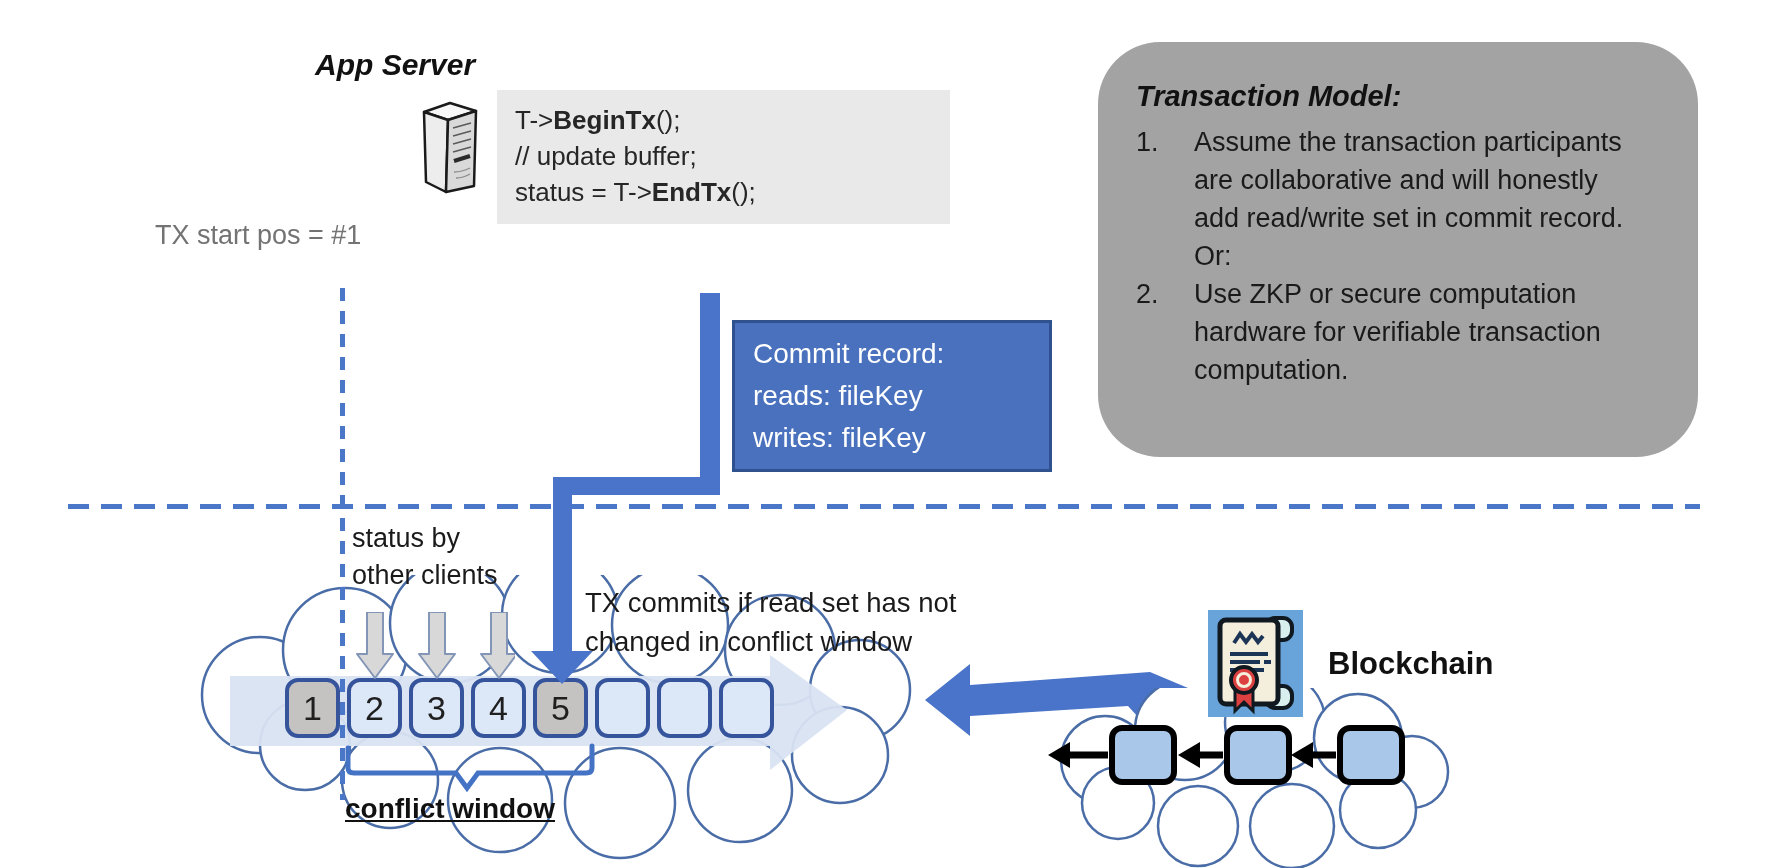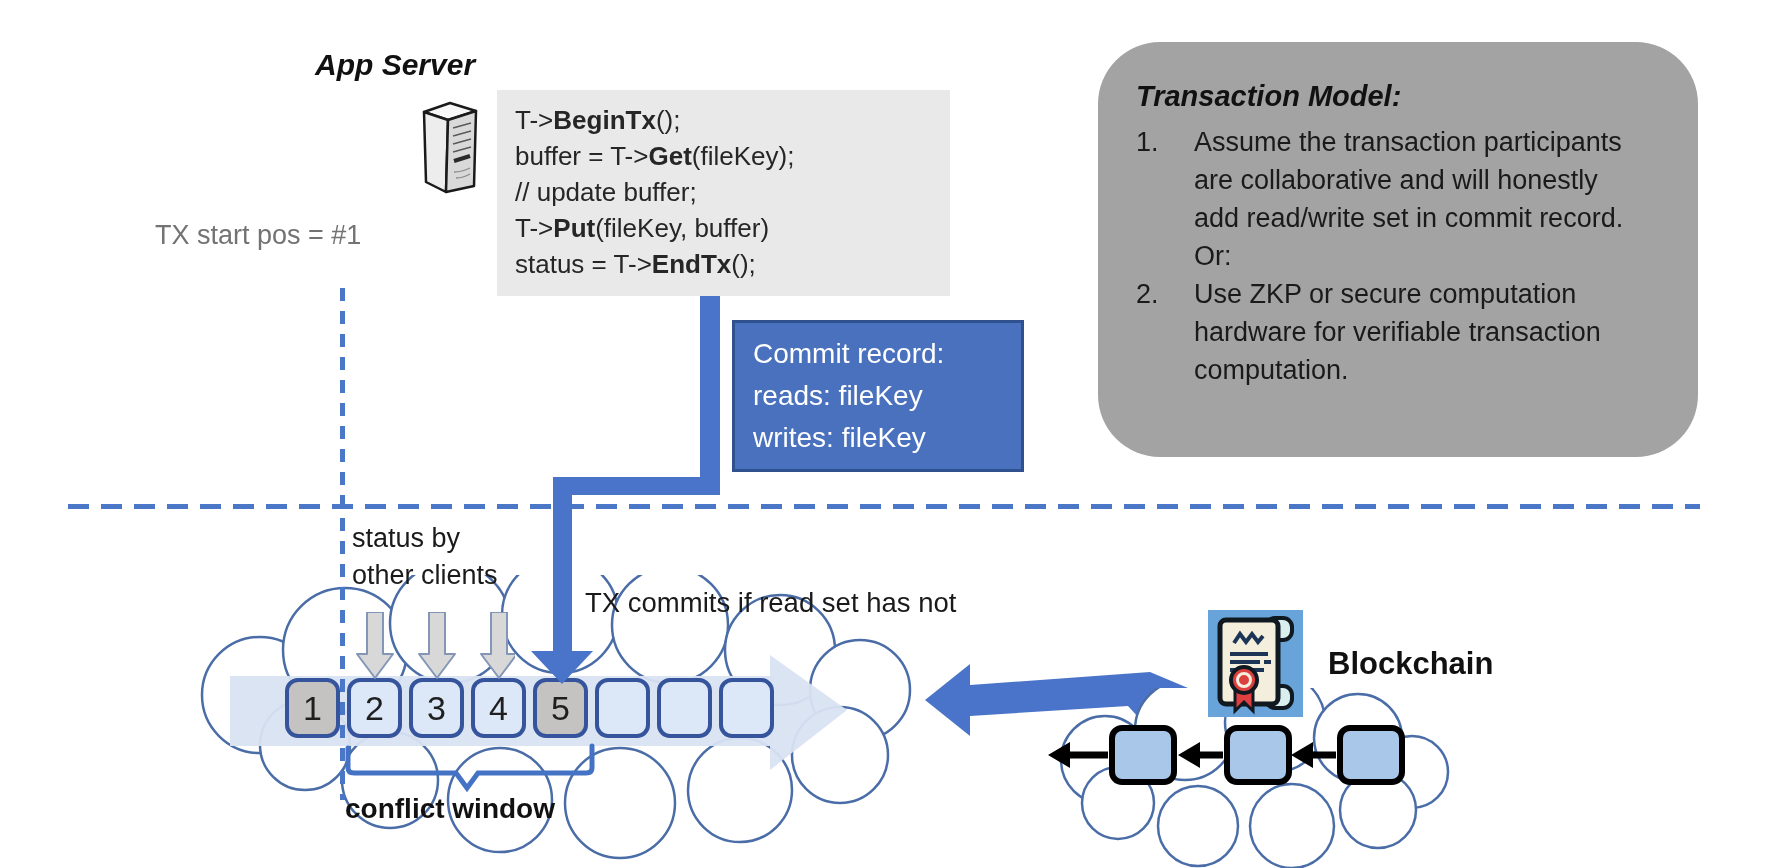--- a/index.html
+++ b/index.html
@@ -10,21 +10,21 @@
 
   
   .app-server-label { left:315px; top:48px; font-size:30px; font-weight:bold; color:#111;font-style:italic; }
   .code-block { left:497px; top:90px; width:453px; background:#e9e9e9; padding:12px 18px 14px 18px;
                 font-size:26px; line-height:36px; color:#262626; }
   .code-block b { font-weight:bold; }
 
   .tx-start-label { left:155px; top:220px; font-size:27px; color:#737373; }
 
   
-  .commit-box { left:732px; top:320px; width:292px; background:#4a71bd; border:3px solid #2f528f;
+  .commit-box { left:732px; top:320px; width:320px; background:#4a71bd; border:3px solid #2f528f;
                 color:#ffffff; font-size:28px; line-height:42px; padding:10px 18px; }
 
   
   .conn { background:#4a74c9; }
   .conn-v1 { left:700px; top:293px; width:20px; height:192px; }
   .conn-h  { left:553px; top:477px; width:167px; height:18px; }
   .conn-v2 { left:553px; top:477px; width:19px; height:176px; }
   .conn-head { left:531px; top:651px; width:0; height:0;
                border-left:31px solid transparent; border-right:31px solid transparent;
                border-top:33px solid #4a74c9; }
@@ -39,21 +39,21 @@
   .note-box { left:1098px; top:42px; width:600px; height:415px; background:#a3a3a3; border-radius:62px;
               padding:38px 40px 0 38px; }
   .note-title { font-size:29px; font-weight:bold; font-style:italic; color:#111; margin-bottom:10px; }
   .note-item { display:flex; font-size:27px; line-height:38px; color:#1a1a1a; }
   .note-num { width:46px; flex:0 0 46px; }
   .note-text { width:440px;margin-left:12px; }
 
   
   .updates-label { left:352px; top:520px; font-size:27px; line-height:37px; color:#1a1a1a; }
   .commit-note { left:585px; top:583px; font-size:27.5px; line-height:39px; color:#1a1a1a; }
-  .conflict-label { left:345px; top:793px; font-size:28px; font-weight:bold; color:#111; }
+  .conflict-label { left:345px; top:793px; font-size:28px; font-weight:bold; color:#111;text-decoration:underline; }
 
   
   .tbox { position:absolute; top:678px; width:55px; height:60px; border:4px solid #35549c; border-radius:13px;
           display:flex; align-items:center; justify-content:center; font-size:34px; color:#1f1f1f; }
   .tbox-blue { background:#dce8f8; }
   .tbox-gray { background:#c4c3c2; }
 
   
   .blockchain-label { left:1328px; top:646px; font-size:31px; font-weight:bold; color:#111; }
   .cert-icon { left:1208px; top:610px; width:95px; height:107px; background:#68a3d9; }
@@ -148,23 +148,21 @@
     </g>
     <line x1="38" y1="63" x2="54" y2="58" stroke="#2a2a2a" stroke-width="4"></line>
     <g stroke="#8a8a8a" stroke-width="1.3" fill="none">
       <path d="M38,74 Q46,74 54,70"></path>
         <path d="M40,80 Q47,80 54,76"></path>
     </g>
   </svg>
 
   <div class="abs code-block">
     <div><span>T-&gt;</span><b>BeginTx</b><span>();</span></div>
-    <div><span>buffer = T-&gt;</span><b>Get</b><span>(fileKey);</span></div>
     <div><span>// update buffer;</span><b></b><span></span></div>
-    <div><span>T-&gt;</span><b>Put</b><span>(fileKey, buffer)</span></div>
     <div><span>status = T-&gt;</span><b>EndTx</b><span>();</span></div>
   </div>
 
   <div class="abs tx-start-label">TX start pos = #1</div>
 
   <div class="abs commit-box">
     <div>Commit record:</div>
     <div>reads: fileKey</div>
     <div>writes: fileKey</div>
   </div>
@@ -180,20 +178,21 @@
       <span class="note-text">Use ZKP or secure computation hardware for verifiable transaction computation.</span>
     </div>
   </div>
 
   <div class="abs updates-label">
     <div>status by</div>
     <div>other clients</div>
   </div>
   <div class="abs commit-note">
     <div>TX commits if read set has not</div>
+    <div>changed in conflict window</div>
   </div>
   <div class="abs conflict-label">conflict window</div>
 
   <svg class="abs" style="left:900px; top:640px;" width="300" height="110">
     <polygon points="25,60 70,24 70,45 250,32 288,48 250,90 228,66 70,76 70,96" fill="#4a74c9"></polygon>
   </svg>
 
   <svg class="abs" style="left:1020px; top:688px;" width="445" height="180">
     <g fill="#ffffff" stroke="#4a6da7" stroke-width="2.5">
       <circle cx="85" cy="72" r="44"></circle>

